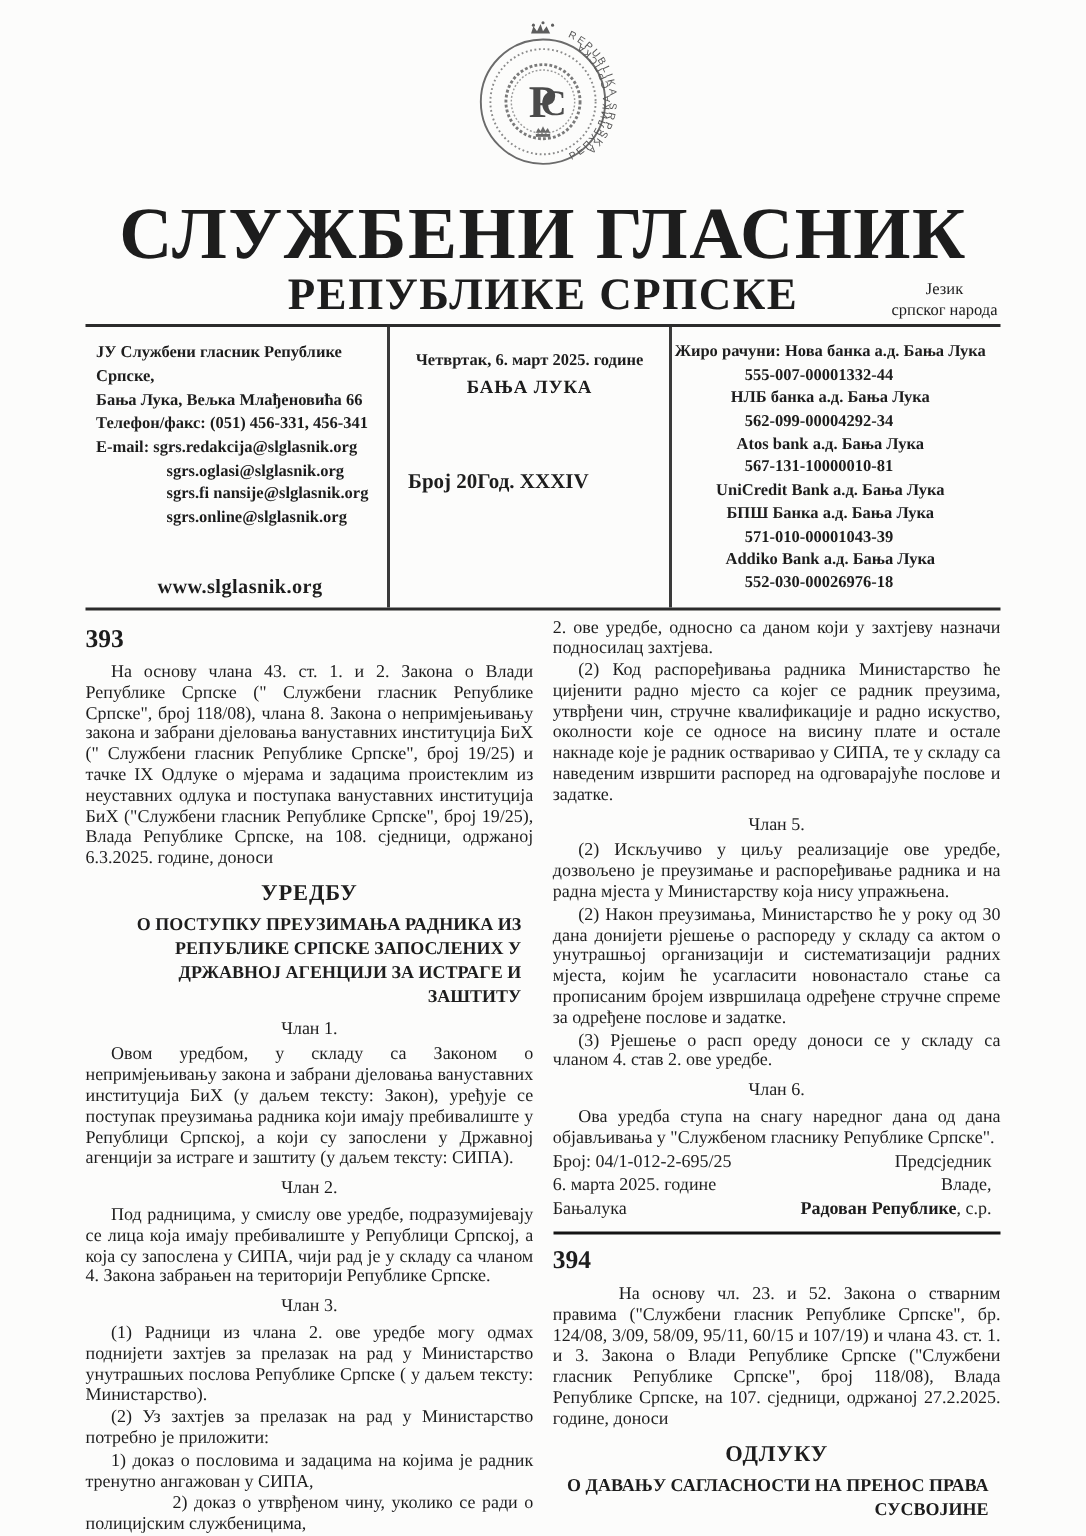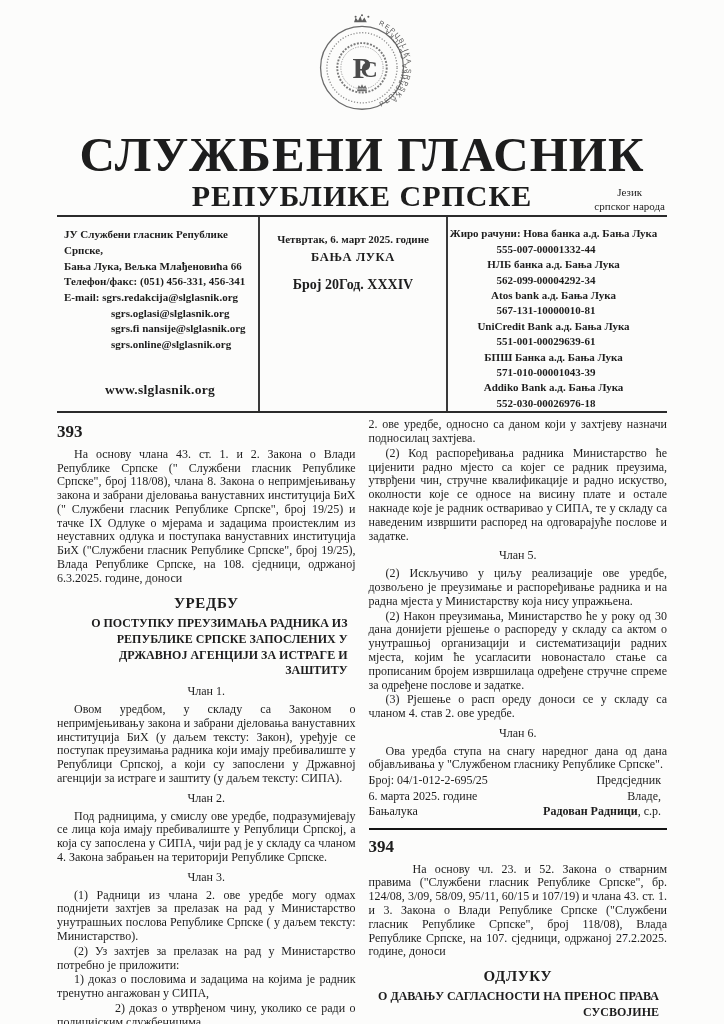--- a/index.html
+++ b/index.html
@@ -21,21 +21,21 @@
   .rule-top { border-top:2px solid #2b2b2b; margin-top:4px; }
 
   
   .masthead { display:grid; grid-template-columns:201px 190px 219px; border-bottom:2px solid #2b2b2b; font-weight:bold; }
   .m-left { padding:10px 2px 4px 7px; font-size:11px; line-height:1.42; }
   .m-left .email-extra { padding-left:47px; }
   .m-left .website { text-align:center; font-size:13.5px; margin-top:28px; letter-spacing:.3px; }
   .m-mid { border-left:2px solid #3a3a3a; border-right:2px solid #3a3a3a; padding:16px 12px 0 12px; text-align:center; }
   .m-mid .date { font-size:11px; }
   .m-mid .city { font-size:12.5px; margin-top:5px; letter-spacing:.6px; }
-  .m-mid .issuerow { display:flex; justify-content:center; margin-top:12px; font-size:14px; }
+  .m-mid .issuerow { display:flex; justify-content:flex-start; margin-top:48px; font-size:14px; }
   .m-right { padding:9px 8px 0 0; text-align:center; font-size:11px; line-height:1.4; }
   .m-right .acct { padding-right:15px;font-family:Liberation Serif, serif; }
 
   
   .body-cols { display:flex; gap:13px; margin-top:5px; }
   .col { width:298.5px; font-size:12px; line-height:1.15; text-align:justify; }
   .secnum { font-size:17px; font-weight:bold; margin:4px 0 6px 0; }
   .p { text-indent:17px; margin:0 0 1px 0; }
   .p-cont { text-indent:0; }
   .p-bigindent { text-indent:44px; }
@@ -119,21 +119,20 @@
         </div>
       </div>
       <div class="m-right">
         <div><span>Жиро рачуни:</span> <span>Нова банка а.д. Бања Лука</span></div>
         <div class="acct">555-007-00001332-44</div>
         <div>НЛБ банка а.д. Бања Лука</div>
         <div class="acct">562-099-00004292-34</div>
         <div>Atos bank а.д. Бања Лука</div>
         <div class="acct">567-131-10000010-81</div>
         <div>UniCredit Bank а.д. Бања Лука</div>
-        <div class="acct">551-001-00029639-61</div>
         <div>БПШ Банка а.д. Бања Лука</div>
         <div class="acct">571-010-00001043-39</div>
         <div>Addiko Bank а.д. Бања Лука</div>
         <div class="acct">552-030-00026976-18</div>
       </div>
     </div>
 
     <div class="body-cols">
 
       <div class="col">
@@ -165,21 +164,21 @@
 
         <div class="sig">
           <div>
             <div>Број: 04/1-012-2-695/25</div>
             <div>6. марта 2025. године</div>
             <div>Бањалука</div>
           </div>
           <div class="sig-right">
             <div>Предсједник</div>
             <div>Владе,</div>
-            <div><span class="b">Радован Радници</span><span>, с.р.</span></div>
+            <div><span class="b">Радован Републике</span><span>, с.р.</span></div>
           </div>
         </div>
 
         <div class="sig-rule"></div>
 
         <div class="secnum">394</div>
         <div class="p p-bigindent">На основу чл. 23. и 52. Закона о стварним правима ("Службени гласник Републике Српске", бр. 124/08, 3/09, 58/09, 95/11, 60/15  и 107/19) и члана 43. ст. 1. и 3. Закона о Влади Републике Српске ("Службени гласник Републике Српске", број 118/08), Влада Републике Српске, на 107. сједници, одржаној 27.2.2025. године,  доноси</div>
         <div class="dtitle">ОДЛУКУ</div>
         <div class="dsub">О ДАВАЊУ САГЛАСНОСТИ  НА ПРЕНОС ПРАВА СУСВОЈИНЕ</div>
 

